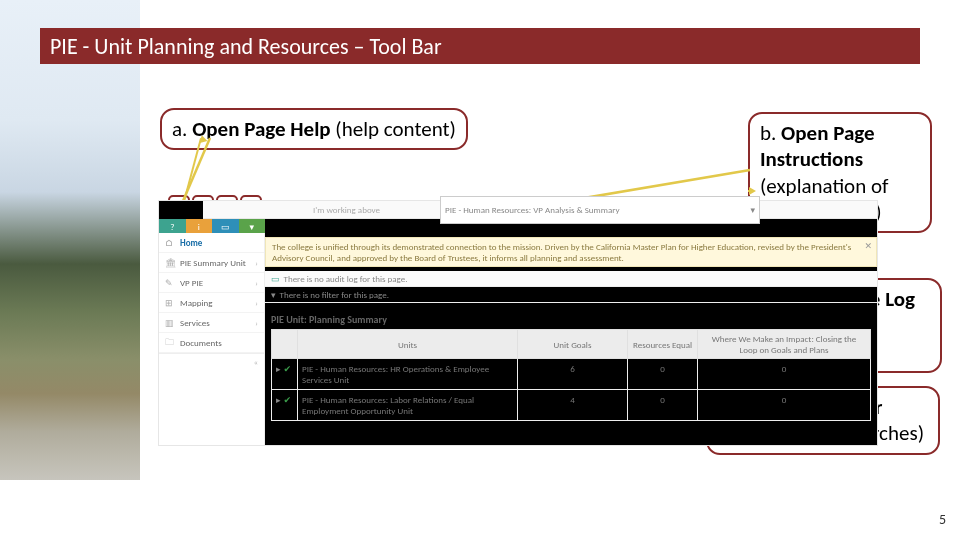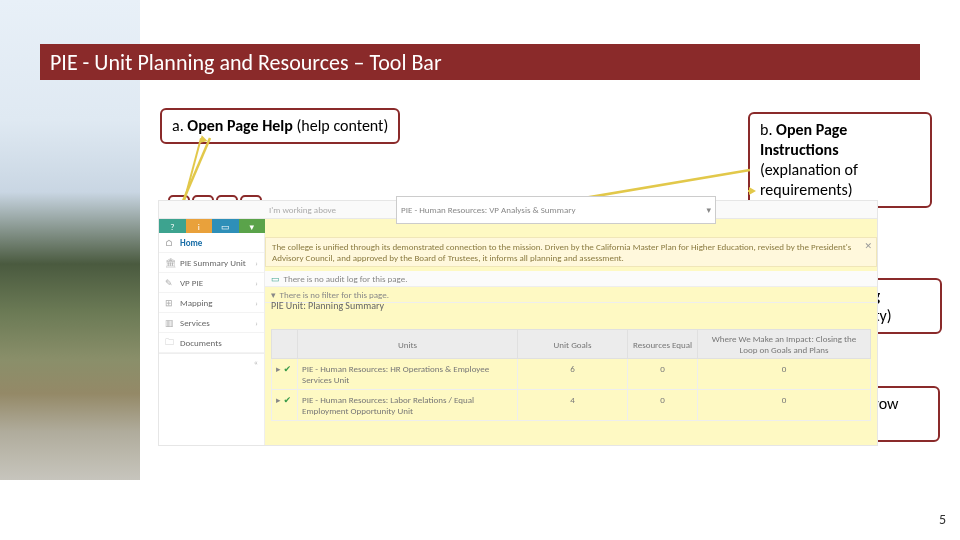--- a/index.html
+++ b/index.html
@@ -6,42 +6,42 @@
   html, body { width: 960px; height: 540px; font-family: Calibri, Arial, sans-serif; overflow: hidden; }
   .bgphoto {
     position: absolute; left: 0; top: 0; width: 140px; height: 480px;
     background: linear-gradient(to bottom,
       #e8f0f8 0%, #dfe9f2 25%, #c9d6e3 40%,
       #4a5a3f 55%, #6b7a55 65%, #8a8f6a 75%,
       #948967 82%, #b0ac9c 90%, #c7c5bd 100%);
     filter: blur(0.6px);
   }
   .title-bar {
-    position: absolute; left: 40px; top: 44px; width: 880px; height: 36px;
+    position: absolute; left: 40px; top: 28px; width: 880px; height: 36px;
     background: #8a2a2a; color: #fff; display: flex; align-items: center;
     padding-left: 10px; font-size: 22px;
   }
   .callout {
-    position: absolute; border: 2.5px solid #8a2a2a; border-radius: 6px;
-    background: #fff; padding: 6px 10px; color: #000; font-size: 16px; line-height: 1.25;
+    position: absolute; border: 2.5px solid #8a2a2a; border-radius: 14px;
+    background: #fff; padding: 6px 10px; color: #000; font-size: 21px; line-height: 1.25;
   }
   .bold { font-weight: 700; }
   .abcd-row {
     position: absolute; left: 168px; top: 195px; display: flex; gap: 0;
   }
   .abcd-row .cell {
     width: 22px; height: 20px; border: 2.5px solid #8a2a2a; border-radius: 5px;
     background: #fff; font-size: 15px; display:flex; align-items:center; justify-content:center;
     margin-right: 2px; font-weight: 400;
   }
 
   
   .shot {
     position: absolute; left: 158px; top: 200px; width: 720px; height: 246px;
-    background: #fef9c3; border: 1px solid #e6e6e6; font-size: 9px; color: #555;
+    background: #000000; border: 1px solid #e6e6e6; font-size: 9px; color: #555; padding-left: 44px;
   }
   .shot .topbar { height: 18px; background:#fafafa; border-bottom:1px solid #e8e8e8; display:flex; align-items:center;}
   .shot .topbar .lbl { margin-left:110px; color:#aaa;}
   .shot .topbar .dd {
     margin-left:60px; width:320px; height:28px; border:1px solid #ccc; background:#fff;
     display:flex; align-items:center; padding:0 4px; color:#888; justify-content:space-between;
   }
   .shot .crumb { position:absolute; left:110px; top:21px; color:#888;}
   .shot .crumb .hi::before{content:'⌂ '; }
   .shot .sidebar {
@@ -65,21 +65,21 @@
   .shot .auditrow{
     position:absolute; left:106px; top:70px; right:0; height:16px;
     background:#fbfbfb; border-bottom:1px solid #eee; display:flex; align-items:center; padding:0 6px; color:#888;
   }
   .shot .auditrow .ic{ color:#3da38f; margin-right:4px;}
   .shot .filterrow{
     position:absolute; left:106px; top:86px; right:0; height:16px;
     border-bottom:1px solid #eee; display:flex; align-items:center; padding:0 6px; color:#888;
   }
   .shot .sectiontitle{
-    position:absolute; left:106px; top:98px; color:#666; font-size:10px; padding-left:6px; font-weight:400;
+    position:absolute; left:106px; top:112px; color:#666; font-size:10px; padding-left:6px; font-weight:700;
   }
   .shot table.grid{
     position:absolute; left:112px; top:128px; right:6px; border-collapse:collapse; width:calc(100% - 118px);
     color:#777;
   }
   .shot table.grid th{ background:#ececec; font-weight:400; padding:3px 4px; border:1px solid #e0e0e0; text-align:center;}
   .shot table.grid td{ padding:4px 4px; border:1px solid #eee; vertical-align:top;}
   .shot .rowicons{ color:#3a9a4a; }
   .shot .rowicons .tri{ color:#888; margin-right:3px;}
 

